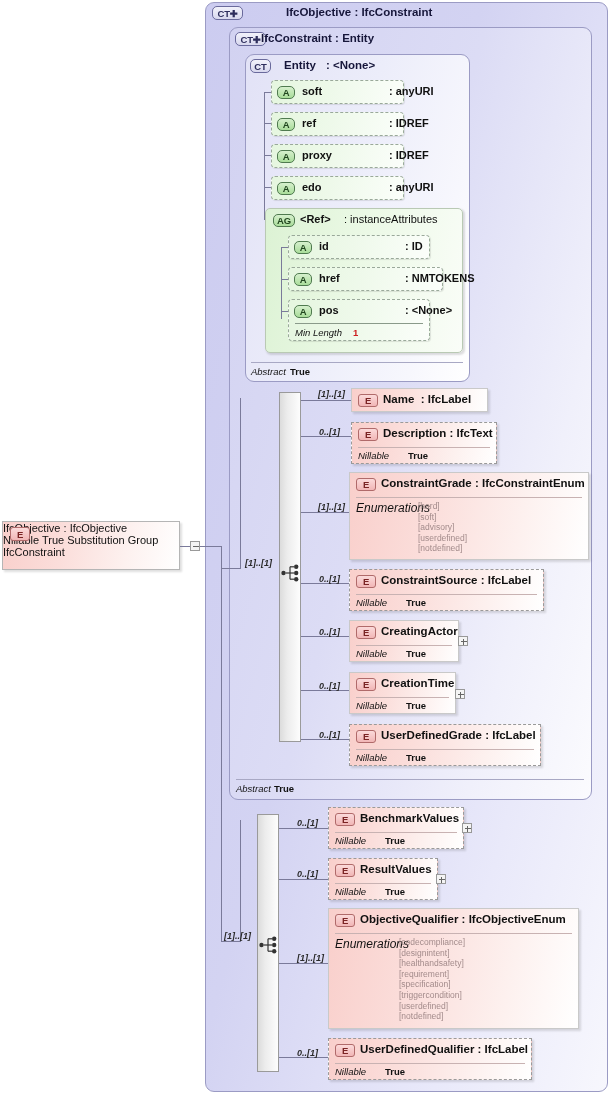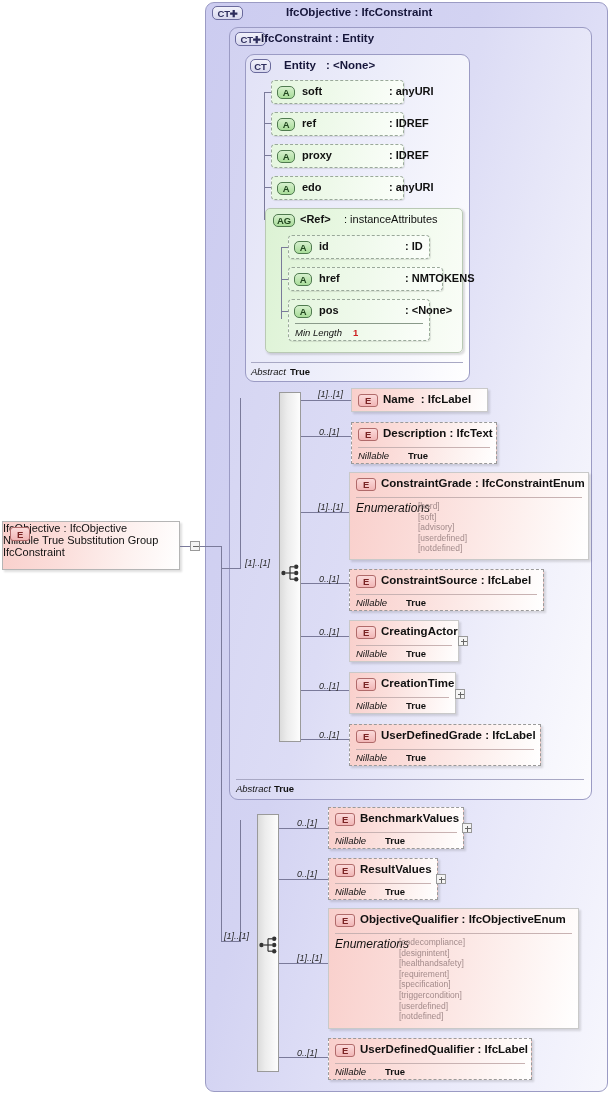--- a/index.html
+++ b/index.html
@@ -84,21 +84,21 @@
   .seqbar{
     position:absolute;box-sizing:border-box;border:1px solid #9a9a9a;
     background:linear-gradient(90deg,#dcdcdc 0%,#ececec 35%,#fdfdfd 100%);
   }
   .seqicon{position:absolute;}
 
   
   .ln{position:absolute;background:#7a7a9a;}
   .lnh{height:1px;}
   .lnv{width:1px;}
-  .card{position:absolute;font-style:italic;font-size:9px;font-weight:normal;color:#2a2a2a;white-space:pre;}
+  .card{position:absolute;font-style:italic;font-size:9px;font-weight:bold;color:#2a2a2a;white-space:pre;}
 
   
   .plus{
     position:absolute;width:10px;height:10px;box-sizing:border-box;
     border:1px solid #999;background:#f4f4f4;
   }
   .plus::before{content:"";position:absolute;left:2px;top:4px;width:6px;height:1px;background:#666;}
   .plus::after{content:"";position:absolute;left:4px;top:2px;width:1px;height:6px;background:#666;}
   .minus{
     position:absolute;width:10px;height:10px;box-sizing:border-box;

